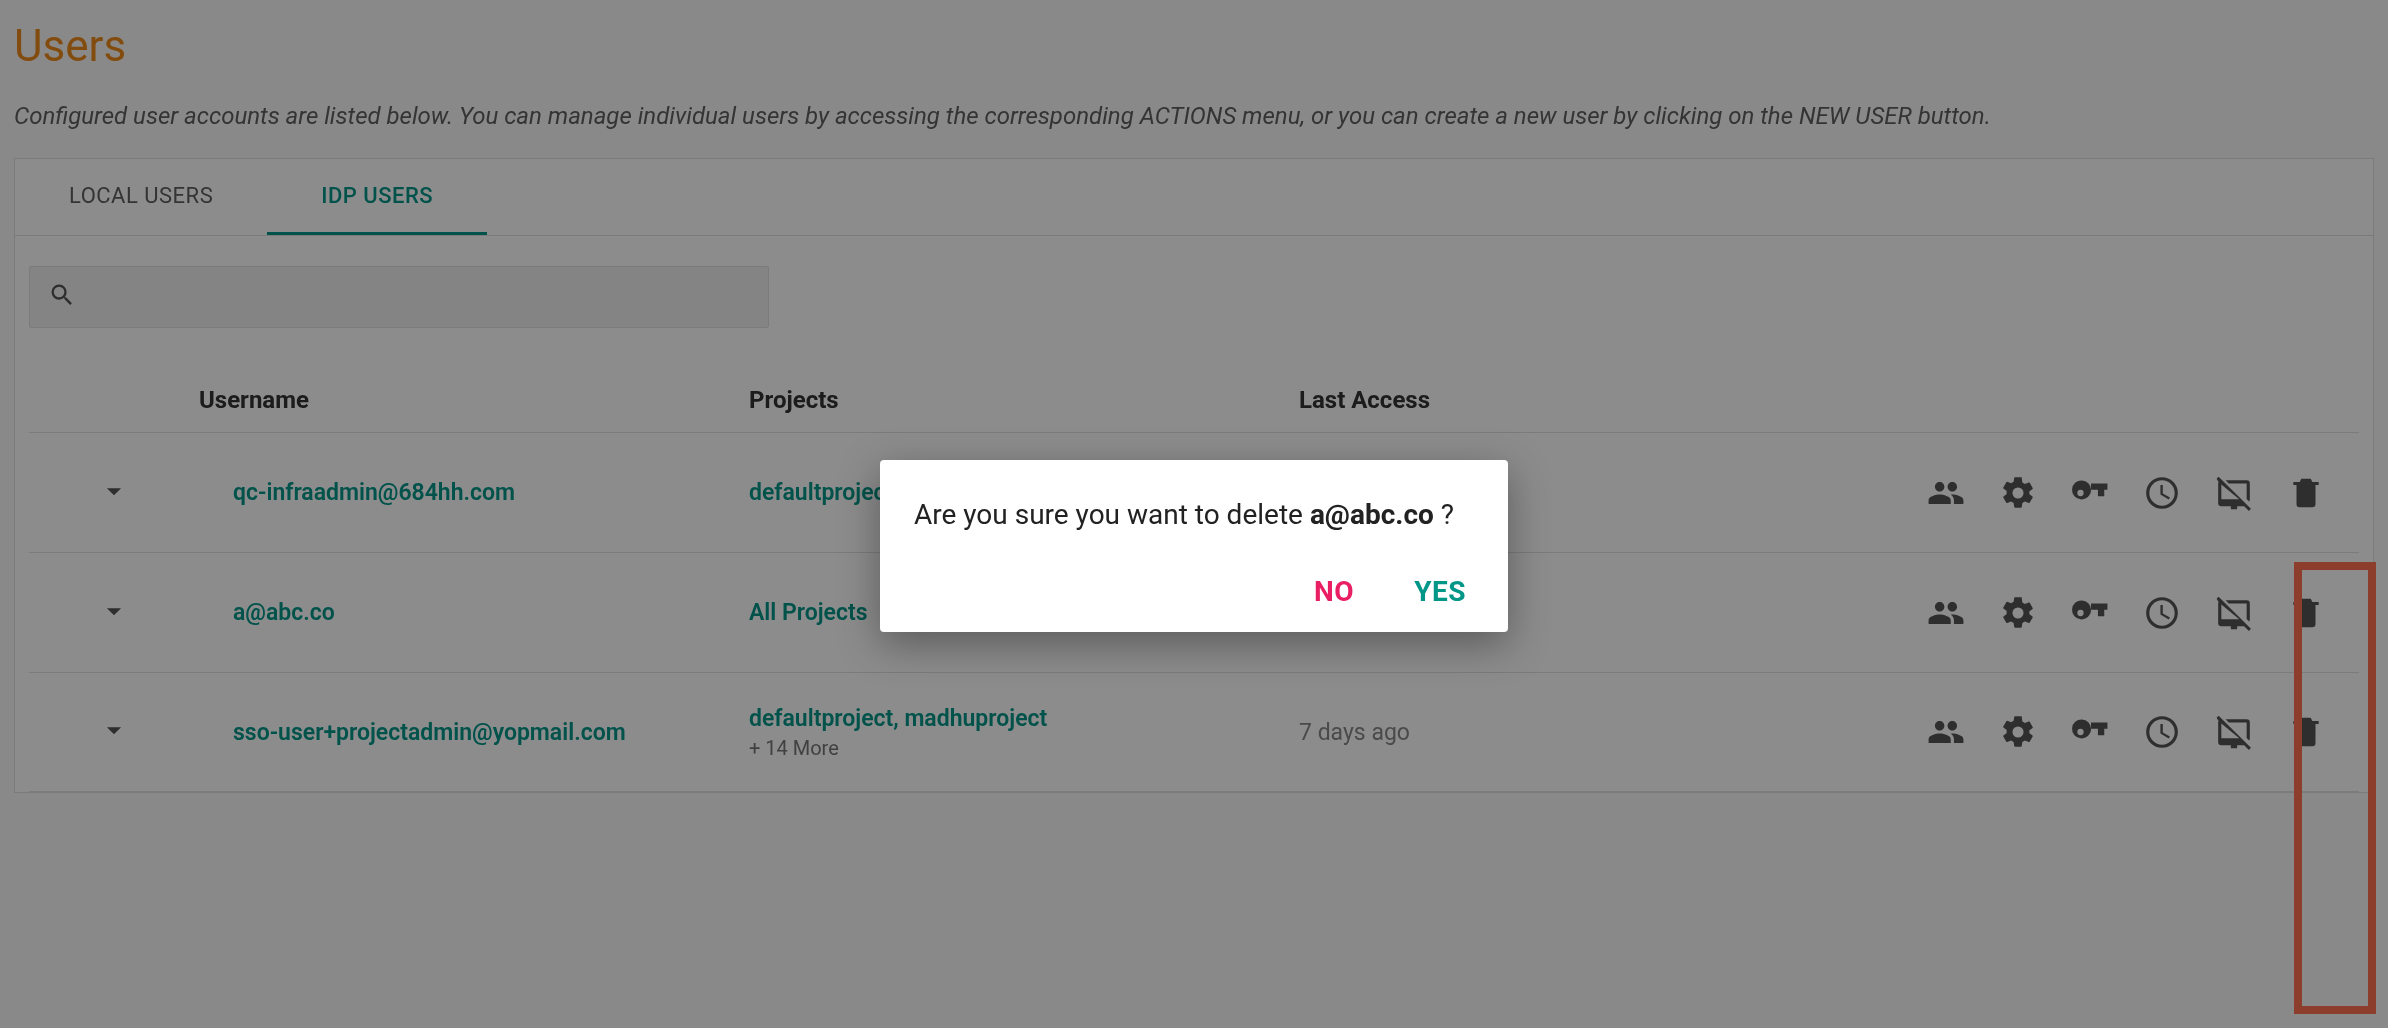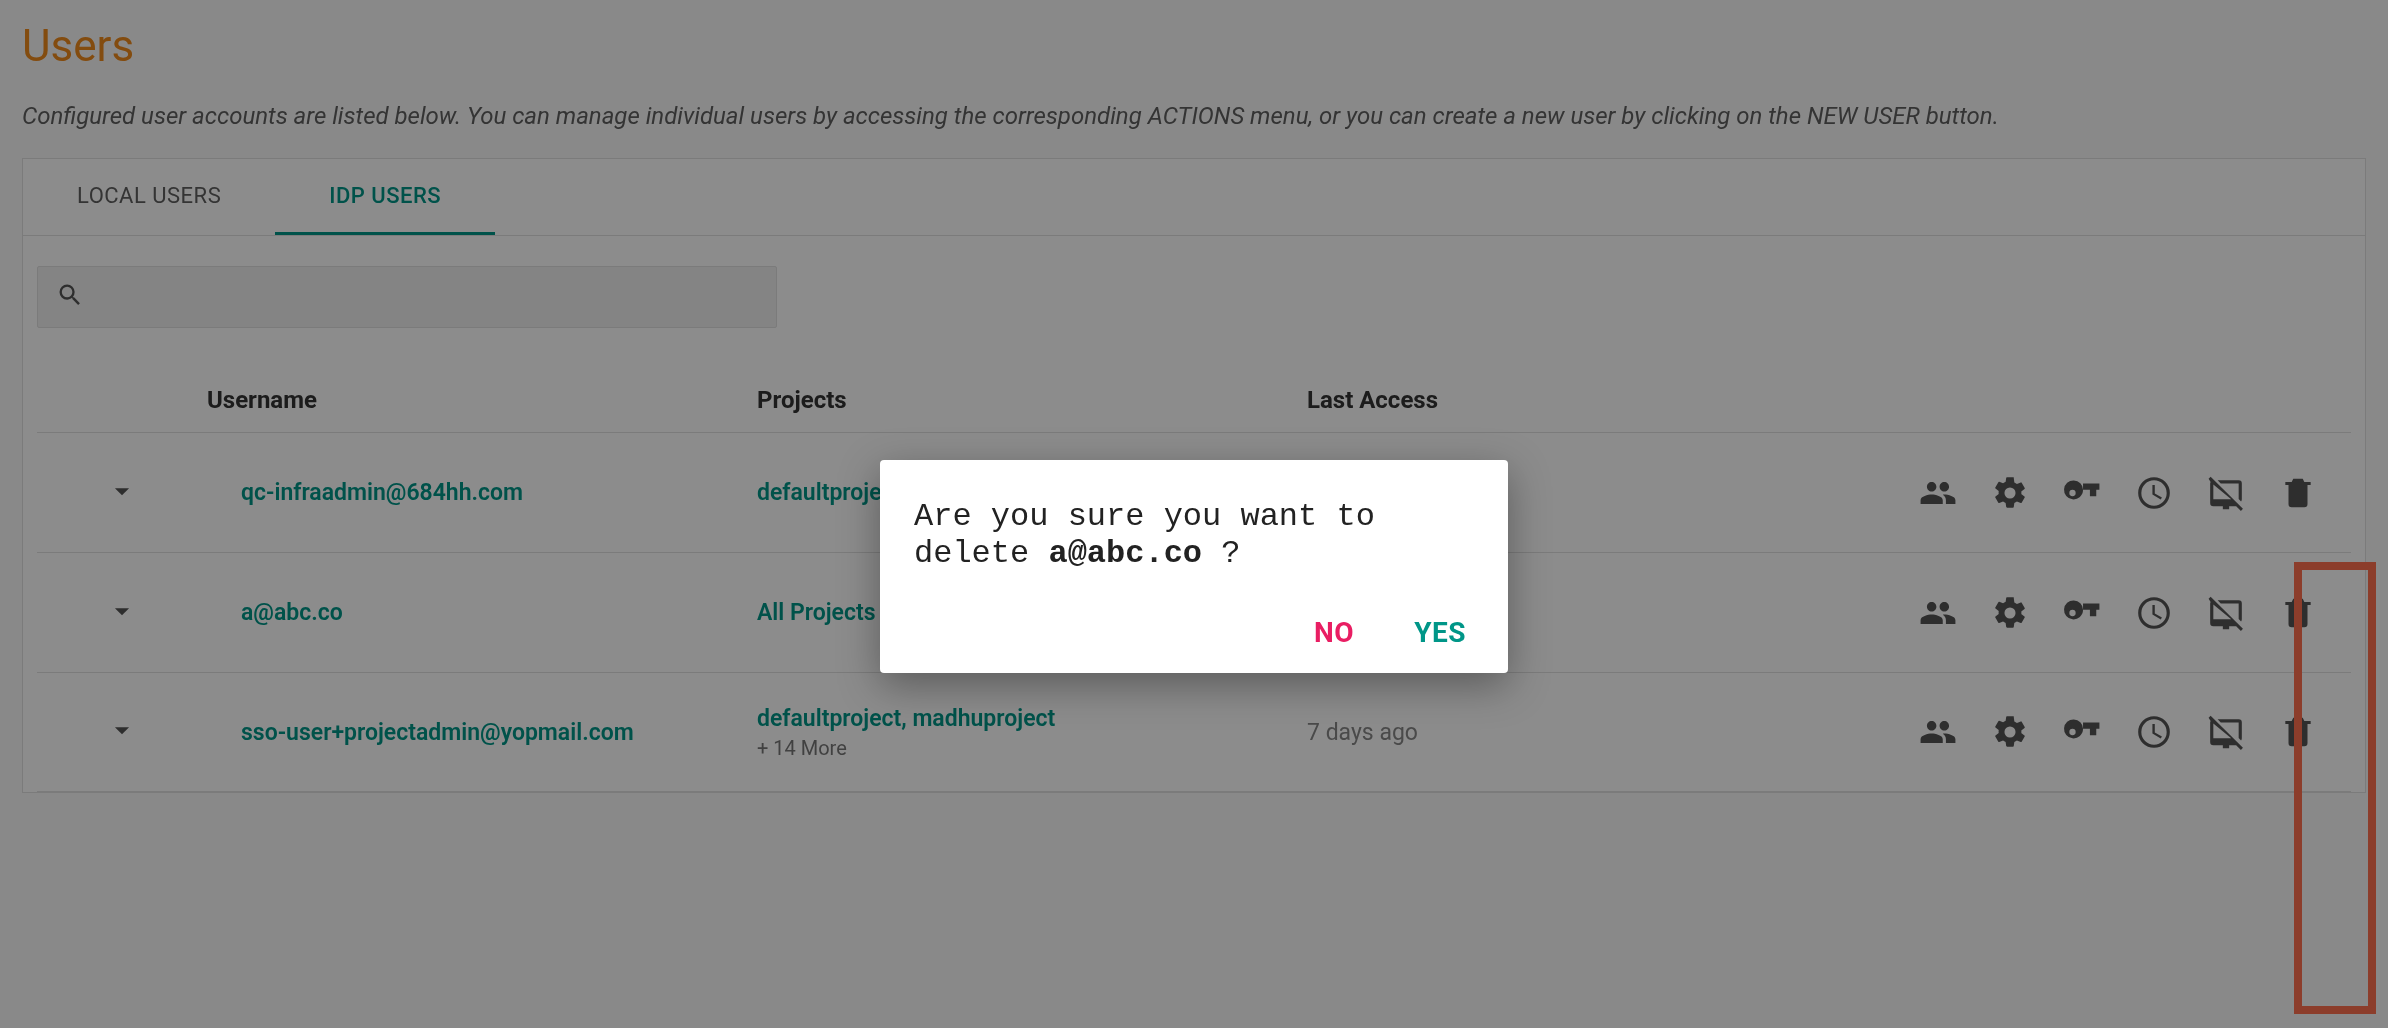--- a/index.html
+++ b/index.html
@@ -5,21 +5,21 @@
   * { box-sizing: border-box; margin: 0; padding: 0; }
   body {
     font-family: Roboto, "Helvetica Neue", Arial, sans-serif;
     background: #fafafa;
     width: 2388px;
     height: 1028px;
     position: relative;
     overflow: hidden;
   }
   .page {
-    padding: 20px 22px;
+    padding: 20px 14px;
   }
   .page-title {
     color: #ef8a1d;
     font-size: 44px;
     font-weight: 400;
     margin-bottom: 30px;
   }
   .page-desc {
     color: #606060;
     font-style: italic;
@@ -129,21 +129,21 @@
     top: 460px;
     left: 50%;
     transform: translateX(-50%);
     width: 628px;
     background:#fff;
     border-radius: 4px;
     box-shadow: 0 12px 40px rgba(0,0,0,0.35);
     z-index: 20;
     padding: 38px 34px 24px 34px;
   }
-  .dialog-text { font-size: 32px; color:#222;font-family:Liberation Mono, monospace; }
+  .dialog-text { font-size: 28px; color:#222; }
   .dialog-text .bold { font-weight:700; }
   .dialog-actions {
     display:flex; justify-content:flex-end; gap: 60px;
     margin-top: 44px;
     padding-right: 8px;
   }
   .dialog-actions .btn { font-size:28px; font-weight:700; letter-spacing:0.5px; cursor:pointer; }
   .btn-no { color:#e91e63; }
   .btn-yes { color:#009688; }
 </style>

